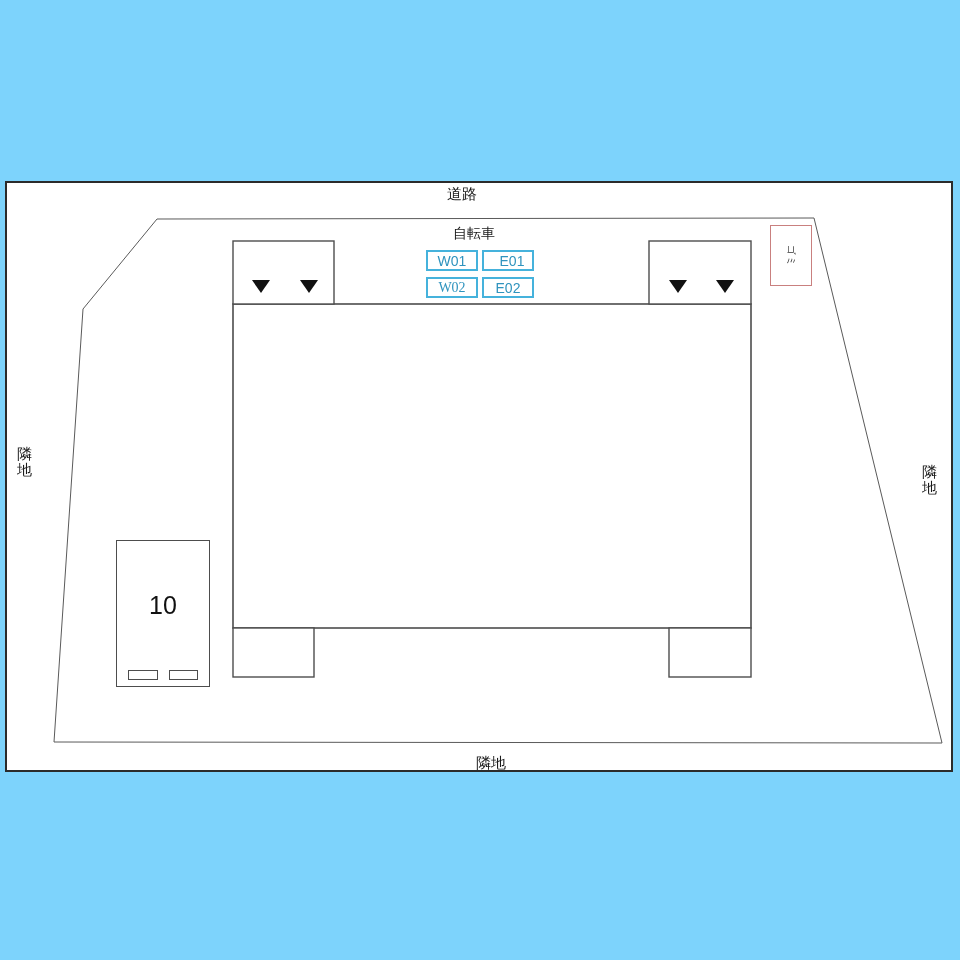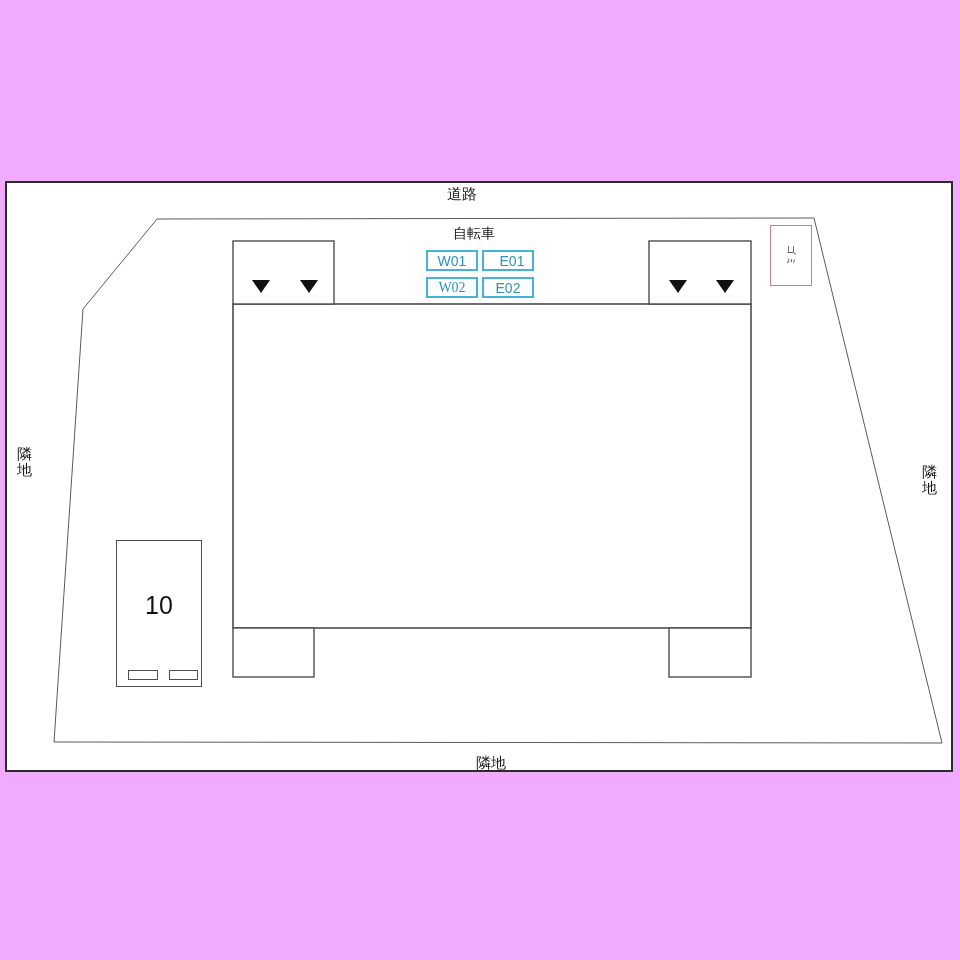--- a/index.html
+++ b/index.html
@@ -1,17 +1,17 @@
 <!DOCTYPE html>
 <html><head>
 <meta charset="utf-8">
 <style>
   html,body{margin:0;padding:0;background:#ffffff;}
   .canvas{
-    position:relative;width:960px;height:960px;background:#f0abfc;overflow:hidden;
+    position:relative;width:960px;height:960px;background:#7dd3fc;overflow:hidden;
     font-family:"Liberation Sans","DejaVu Sans",sans-serif;color:#1a1a1a;
   }
   .frame{
     position:absolute;left:5px;top:181px;width:948px;height:591px;
     border:2px solid #2b2b2b;box-sizing:border-box;background:#ffffff;
   }
   .lines-svg{position:absolute;left:0;top:0;width:960px;height:960px;}
   .lbl{position:absolute;white-space:pre;color:#1a1a1a;}
   .lbl-road{left:438px;top:185px;width:48px;text-align:center;font-size:15px;}
   .lbl-bicycle{left:453px;top:225px;width:54px;text-align:left;font-size:14px;}
@@ -27,21 +27,21 @@
   .slot-w01{left:426px;top:250px;}
   .slot-e01{left:482px;top:250px;padding-left:8px;}
   .slot-w02{left:426px;top:277px;font-family:Liberation Serif, serif;}
   .slot-e02{left:482px;top:277px;}
   .garbage{
     position:absolute;left:770px;top:225px;width:42px;height:61px;box-sizing:border-box;
     border:1.5px solid #c9807f;display:flex;align-items:center;justify-content:center;background:#ffffff;
   }
   .garbage span{display:block;transform:rotate(90deg);font-size:10px;letter-spacing:1px;color:#333;white-space:nowrap;}
   .stall{
-    position:absolute;left:116px;top:540px;width:86px;height:147px;box-sizing:border-box;
+    position:absolute;left:116px;top:540px;width:94px;height:147px;box-sizing:border-box;
     border:1.5px solid #4d4d4d;background:#ffffff;
   }
   .stall-number{position:absolute;left:0;top:50px;width:100%;text-align:center;font-size:25px;color:#111;}
   .wheel-stop{position:absolute;height:10px;box-sizing:border-box;border:1.5px solid #4d4d4d;background:#ffffff;}
   .wheel-stop-1{left:11px;top:129px;width:30px;}
   .wheel-stop-2{left:52px;top:129px;width:29px;}
   .tri{
     position:absolute;width:0;height:0;
     border-left:9px solid transparent;border-right:9px solid transparent;
     border-top:13px solid #111111;

